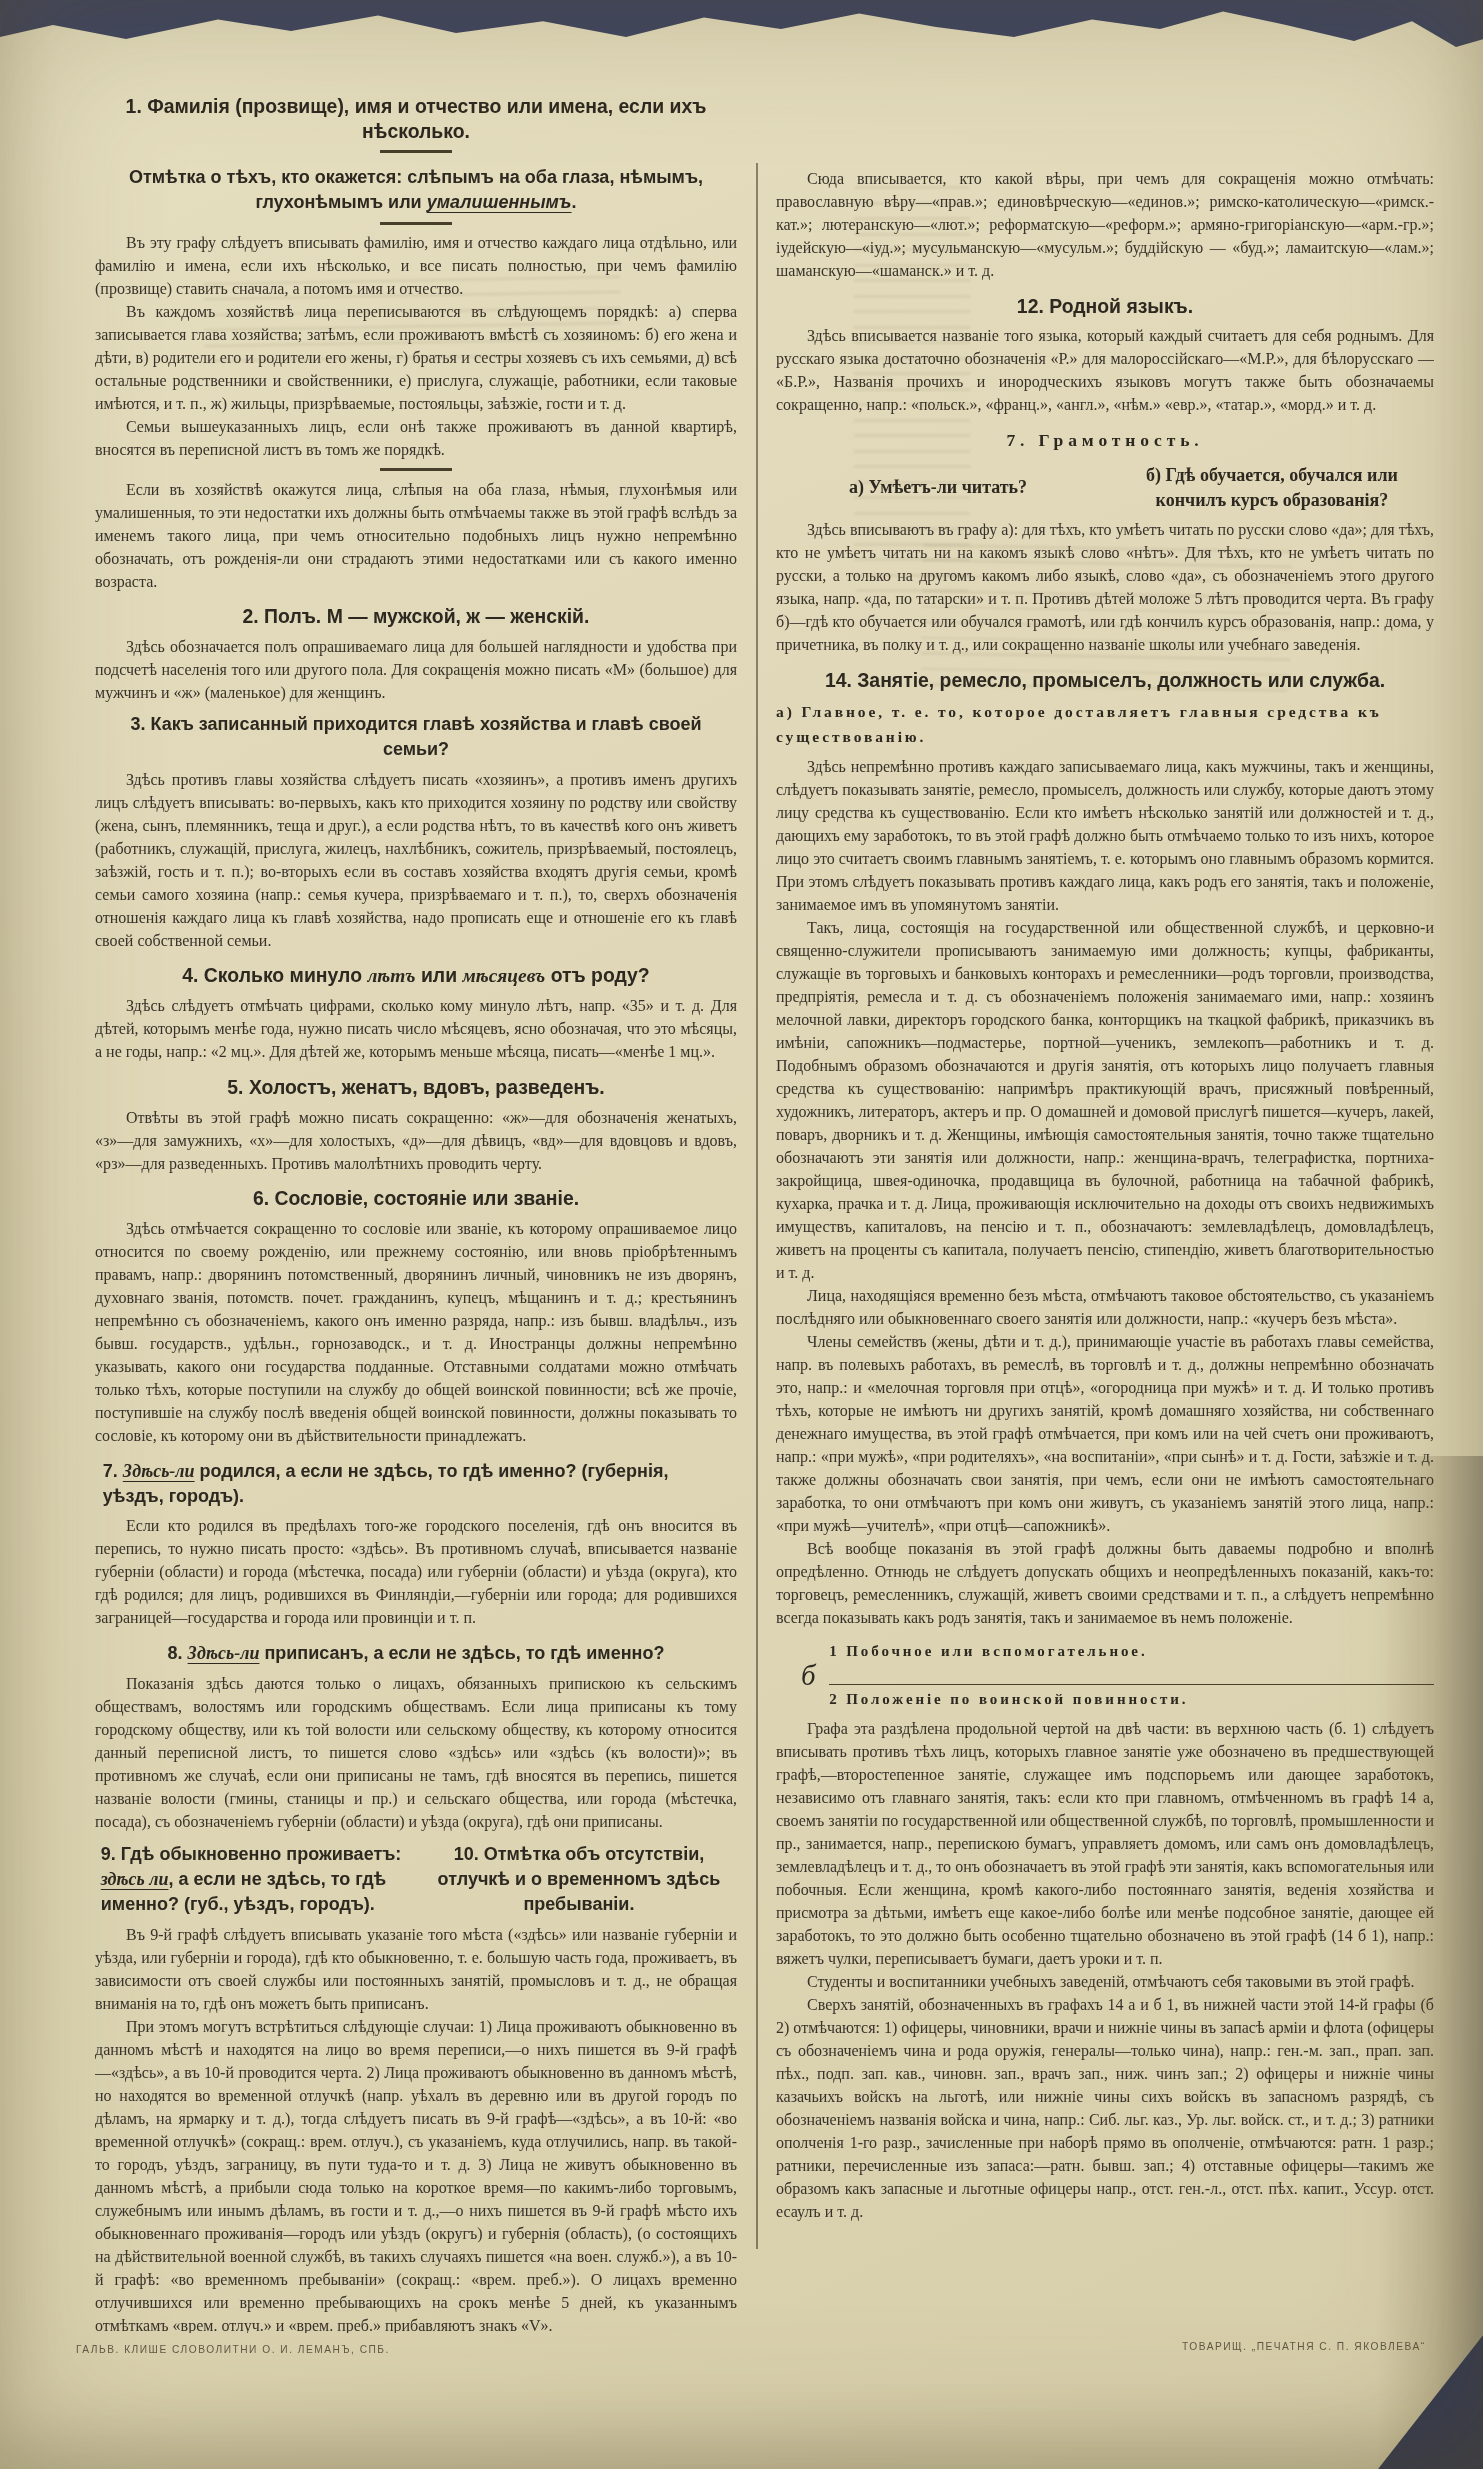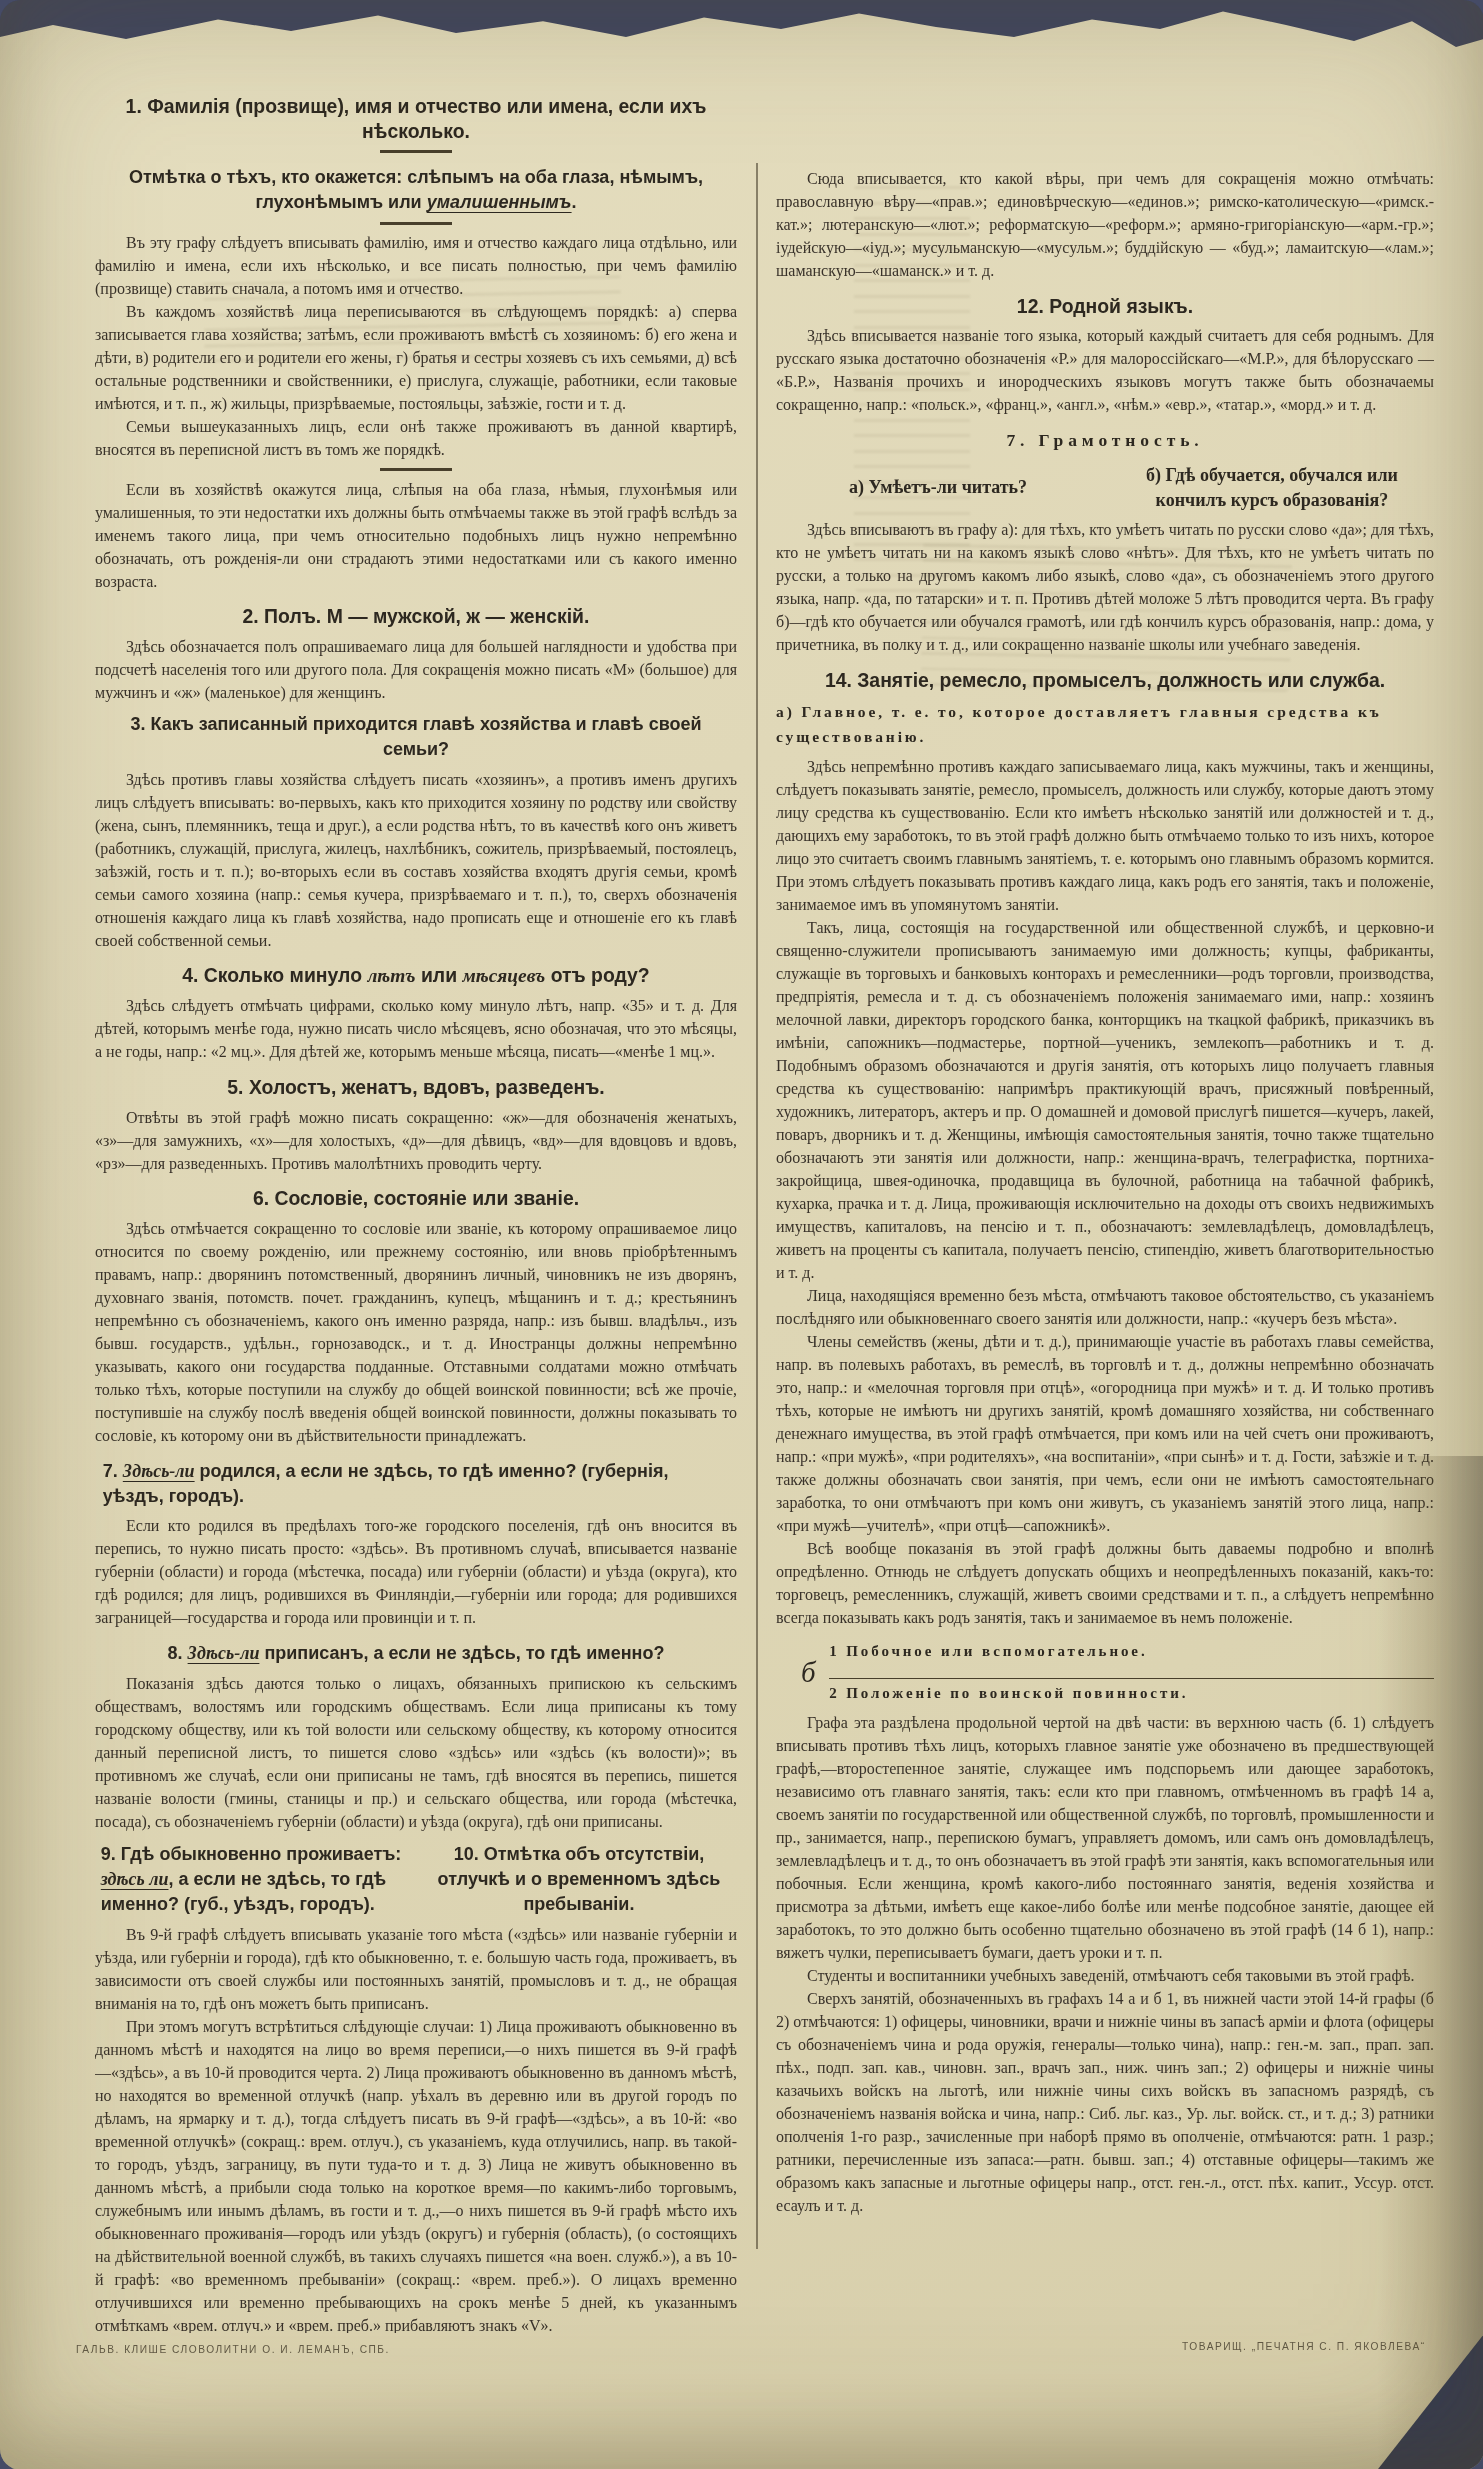--- a/index.html
+++ b/index.html
@@ -1,17 +1,17 @@
 <!DOCTYPE html>
 <html><head>
 <meta charset="utf-8">
 <style>
   html,body{margin:0;padding:0;background:#454b66;}
   .page{position:relative;width:1484px;height:2470px;background:#3f4560;overflow:hidden;
-        font-family:"Liberation Serif",serif;color:#39322a;border-radius:21px;}
+        font-family:"Liberation Serif",serif;color:#39322a;}
   .paper{position:absolute;left:0;top:0;width:1484px;height:2470px;
         background:linear-gradient(155deg,#e5debf 0%,#e0d8b8 35%,#dcd4b2 70%,#d6cda9 100%);
         clip-path:polygon(0 37px,53px 25px,126px 39px,218px 19.4px,291px 31px,378px 15.5px,456px 33px,
           543px 21.3px,626px 37px,704px 17.5px,781px 29px,859px 13.6px,936px 27px,1014px 37px,1092px 19.4px,
           1160px 29px,1223px 11.6px,1286px 25px,1354px 41px,1412px 21.3px,1456px 47px,1484px 39px,
           1484px 2470px,0 2470px);}
   .vignette{position:absolute;left:0;top:0;width:1484px;height:2470px;pointer-events:none;
         box-shadow:inset 0 0 155px rgba(96,84,40,.30), inset 0 -29px 58px rgba(70,60,30,.18);}
   .fold{position:absolute;right:0;top:1456px;width:107px;height:1014px;pointer-events:none;
         background:linear-gradient(90deg,rgba(0,0,0,0) 0%,rgba(90,75,40,.18) 55%,rgba(60,55,50,.38) 100%);}
@@ -34,21 +34,21 @@
   .sp2{letter-spacing:2.9px;font-size:15.5px;font-weight:bold;}
   .rule{width:72px;height:2.9px;background:#483f2b;margin:6.8px auto;}
   em.u{font-style:italic;text-decoration:underline;text-underline-offset:3.9px;}
   .twohead{display:flex;align-items:flex-start;margin:9.7px 0 5.8px;}
   .twohead .cell{flex:1;padding:0 5.8px;}
   .twohead .vdiv{width:1.9px;background:rgba(62,53,34,.6);margin:0 3.9px;}
   .bblock{display:flex;align-items:center;margin:11.6px 0 5.8px;}
   .blabel{font-size:29px;font-style:italic;margin:0 13.6px 0 25px;color:#2d2820;}
   .brow{font-family:"Liberation Serif",serif;font-weight:bold;letter-spacing:2.9px;font-size:15px;
         line-height:23px;color:#2d2820;}
-  .brow.first{border-bottom:1.9px solid #483f2b;padding-bottom:15px;margin-bottom:2.9px;}
+  .brow.first{border-bottom:1.9px solid #483f2b;padding-bottom:21px;margin-bottom:2.9px;}
   .footer{position:absolute;font-family:"Liberation Sans","DejaVu Sans",sans-serif;
         font-size:10.2px;letter-spacing:1.5px;color:#4c4433;opacity:.85;text-align:right;}
   .footer.left{left:76px;top:2344px;}
   .footer.right{left:1182px;top:2341px;}
 </style>
 </head>
 <body>
 
 <div class="page">
   <div class="paper"></div>

